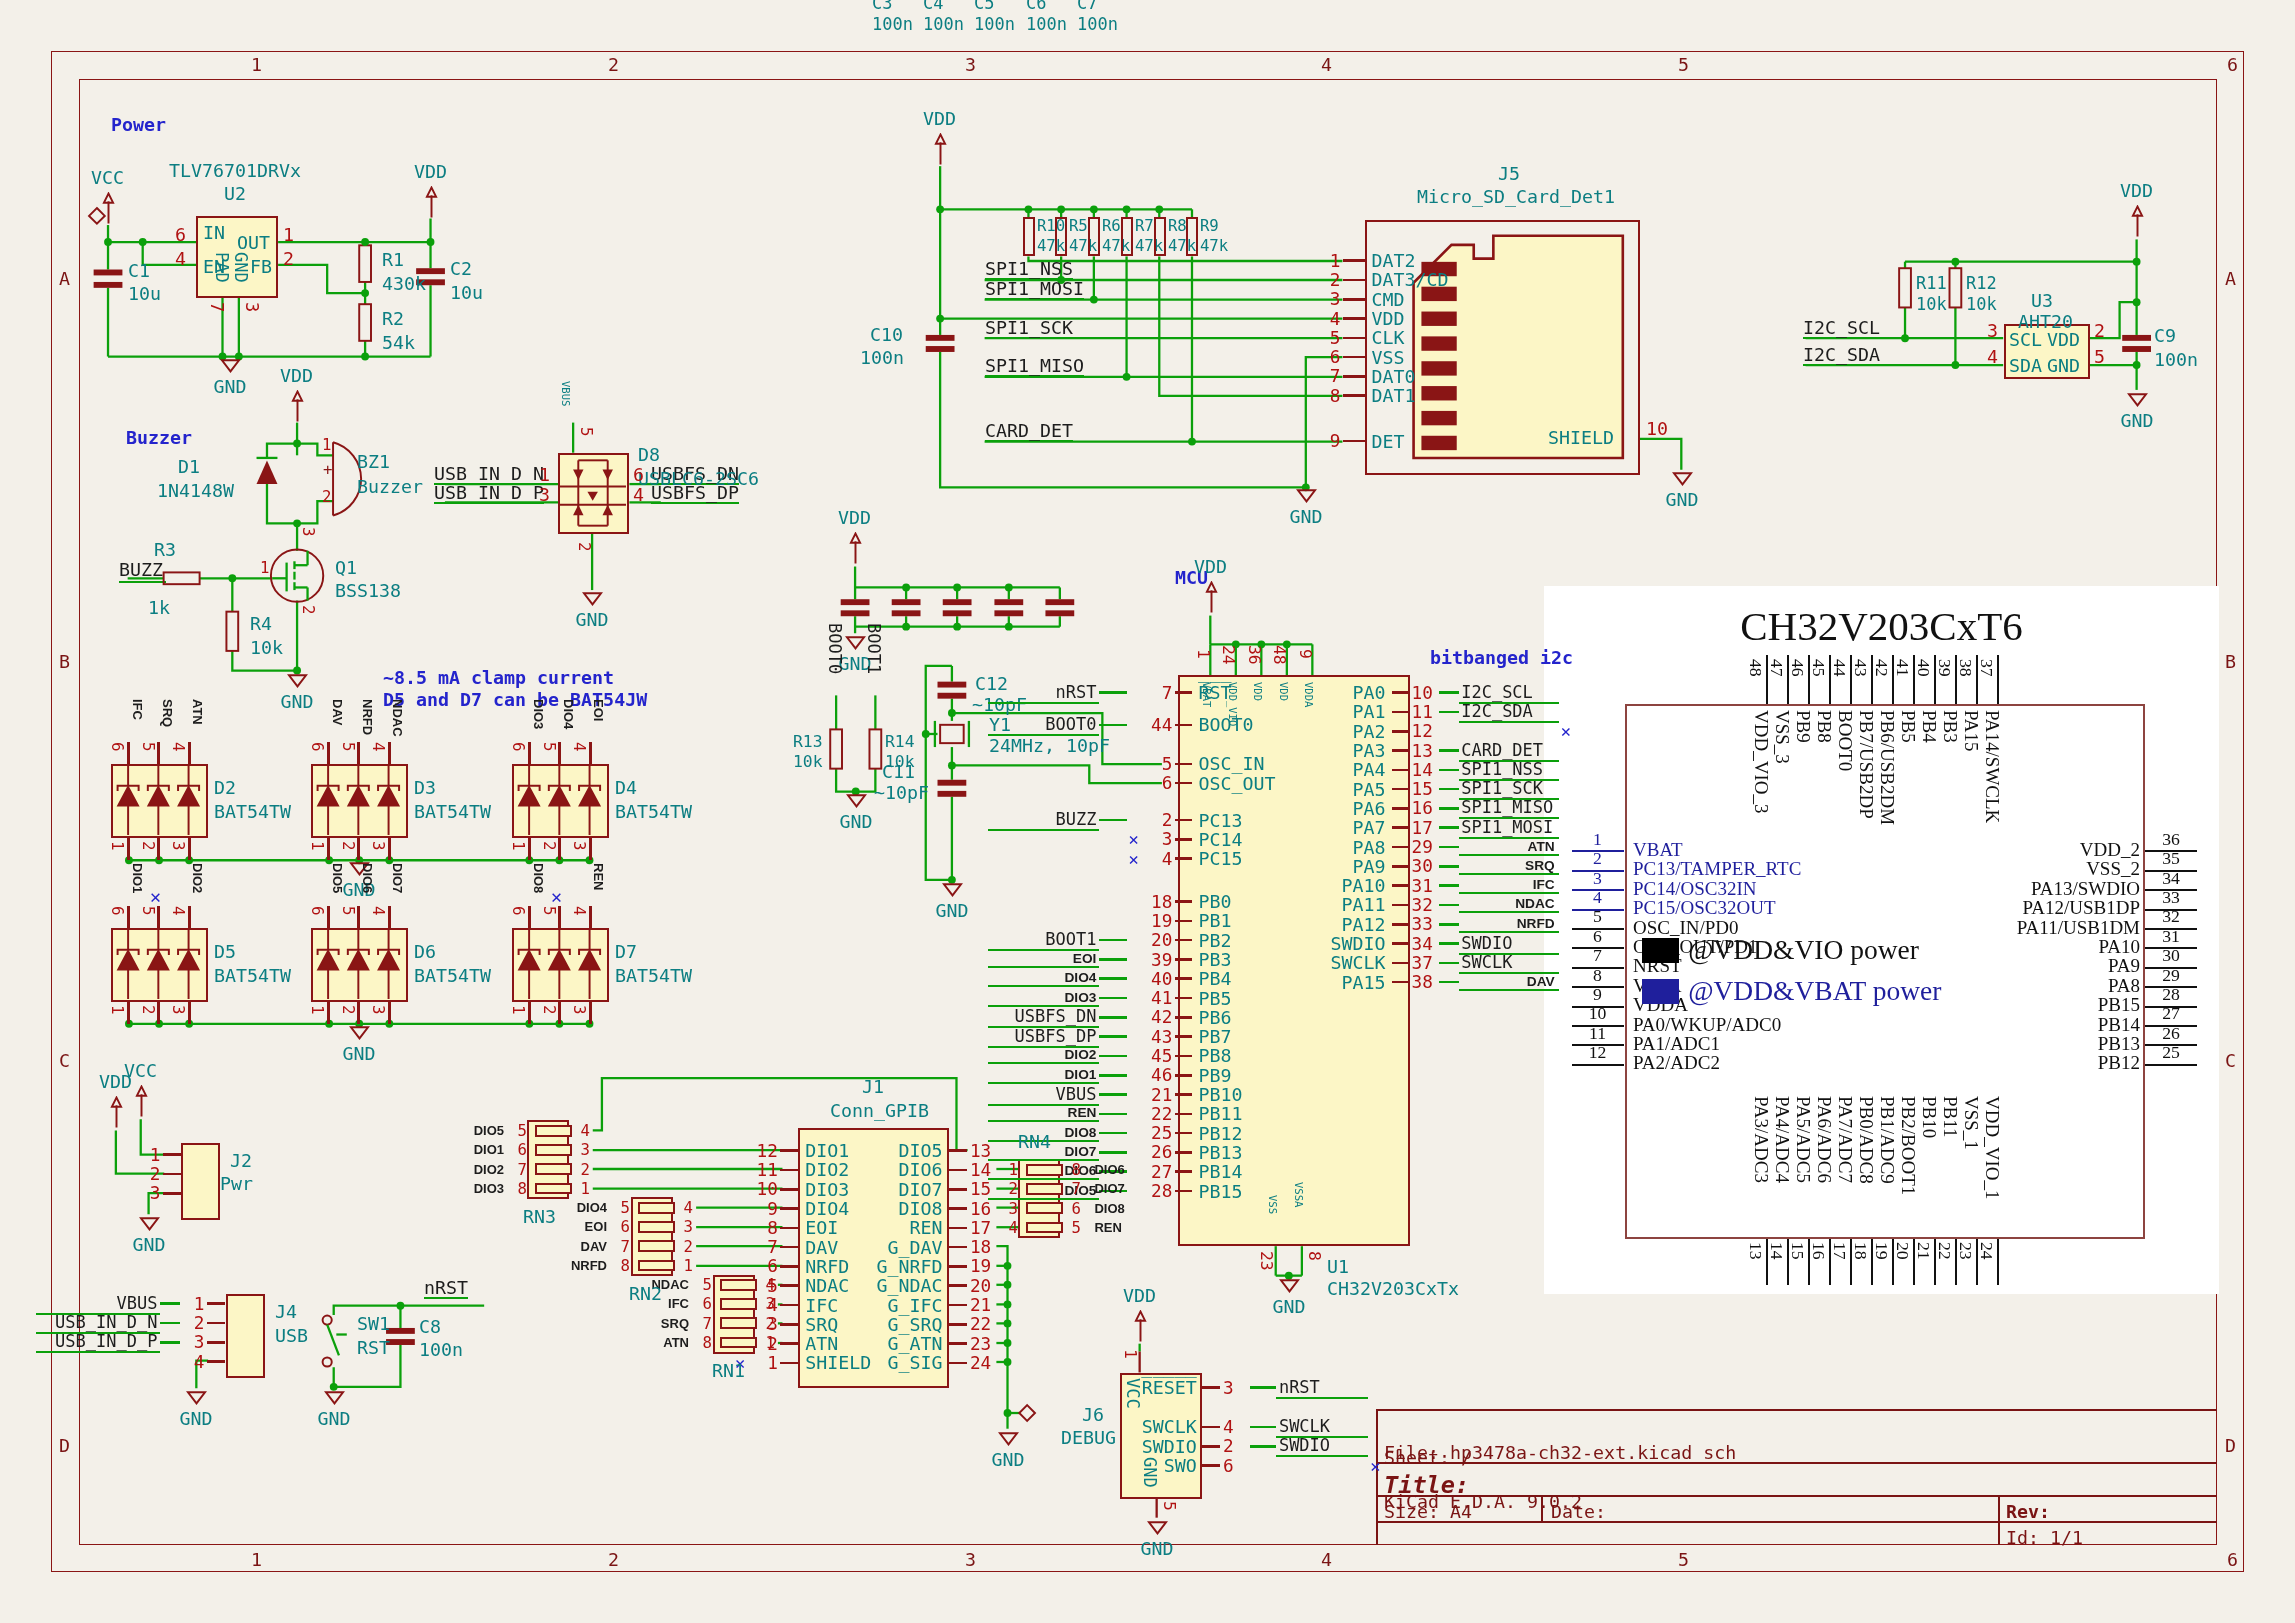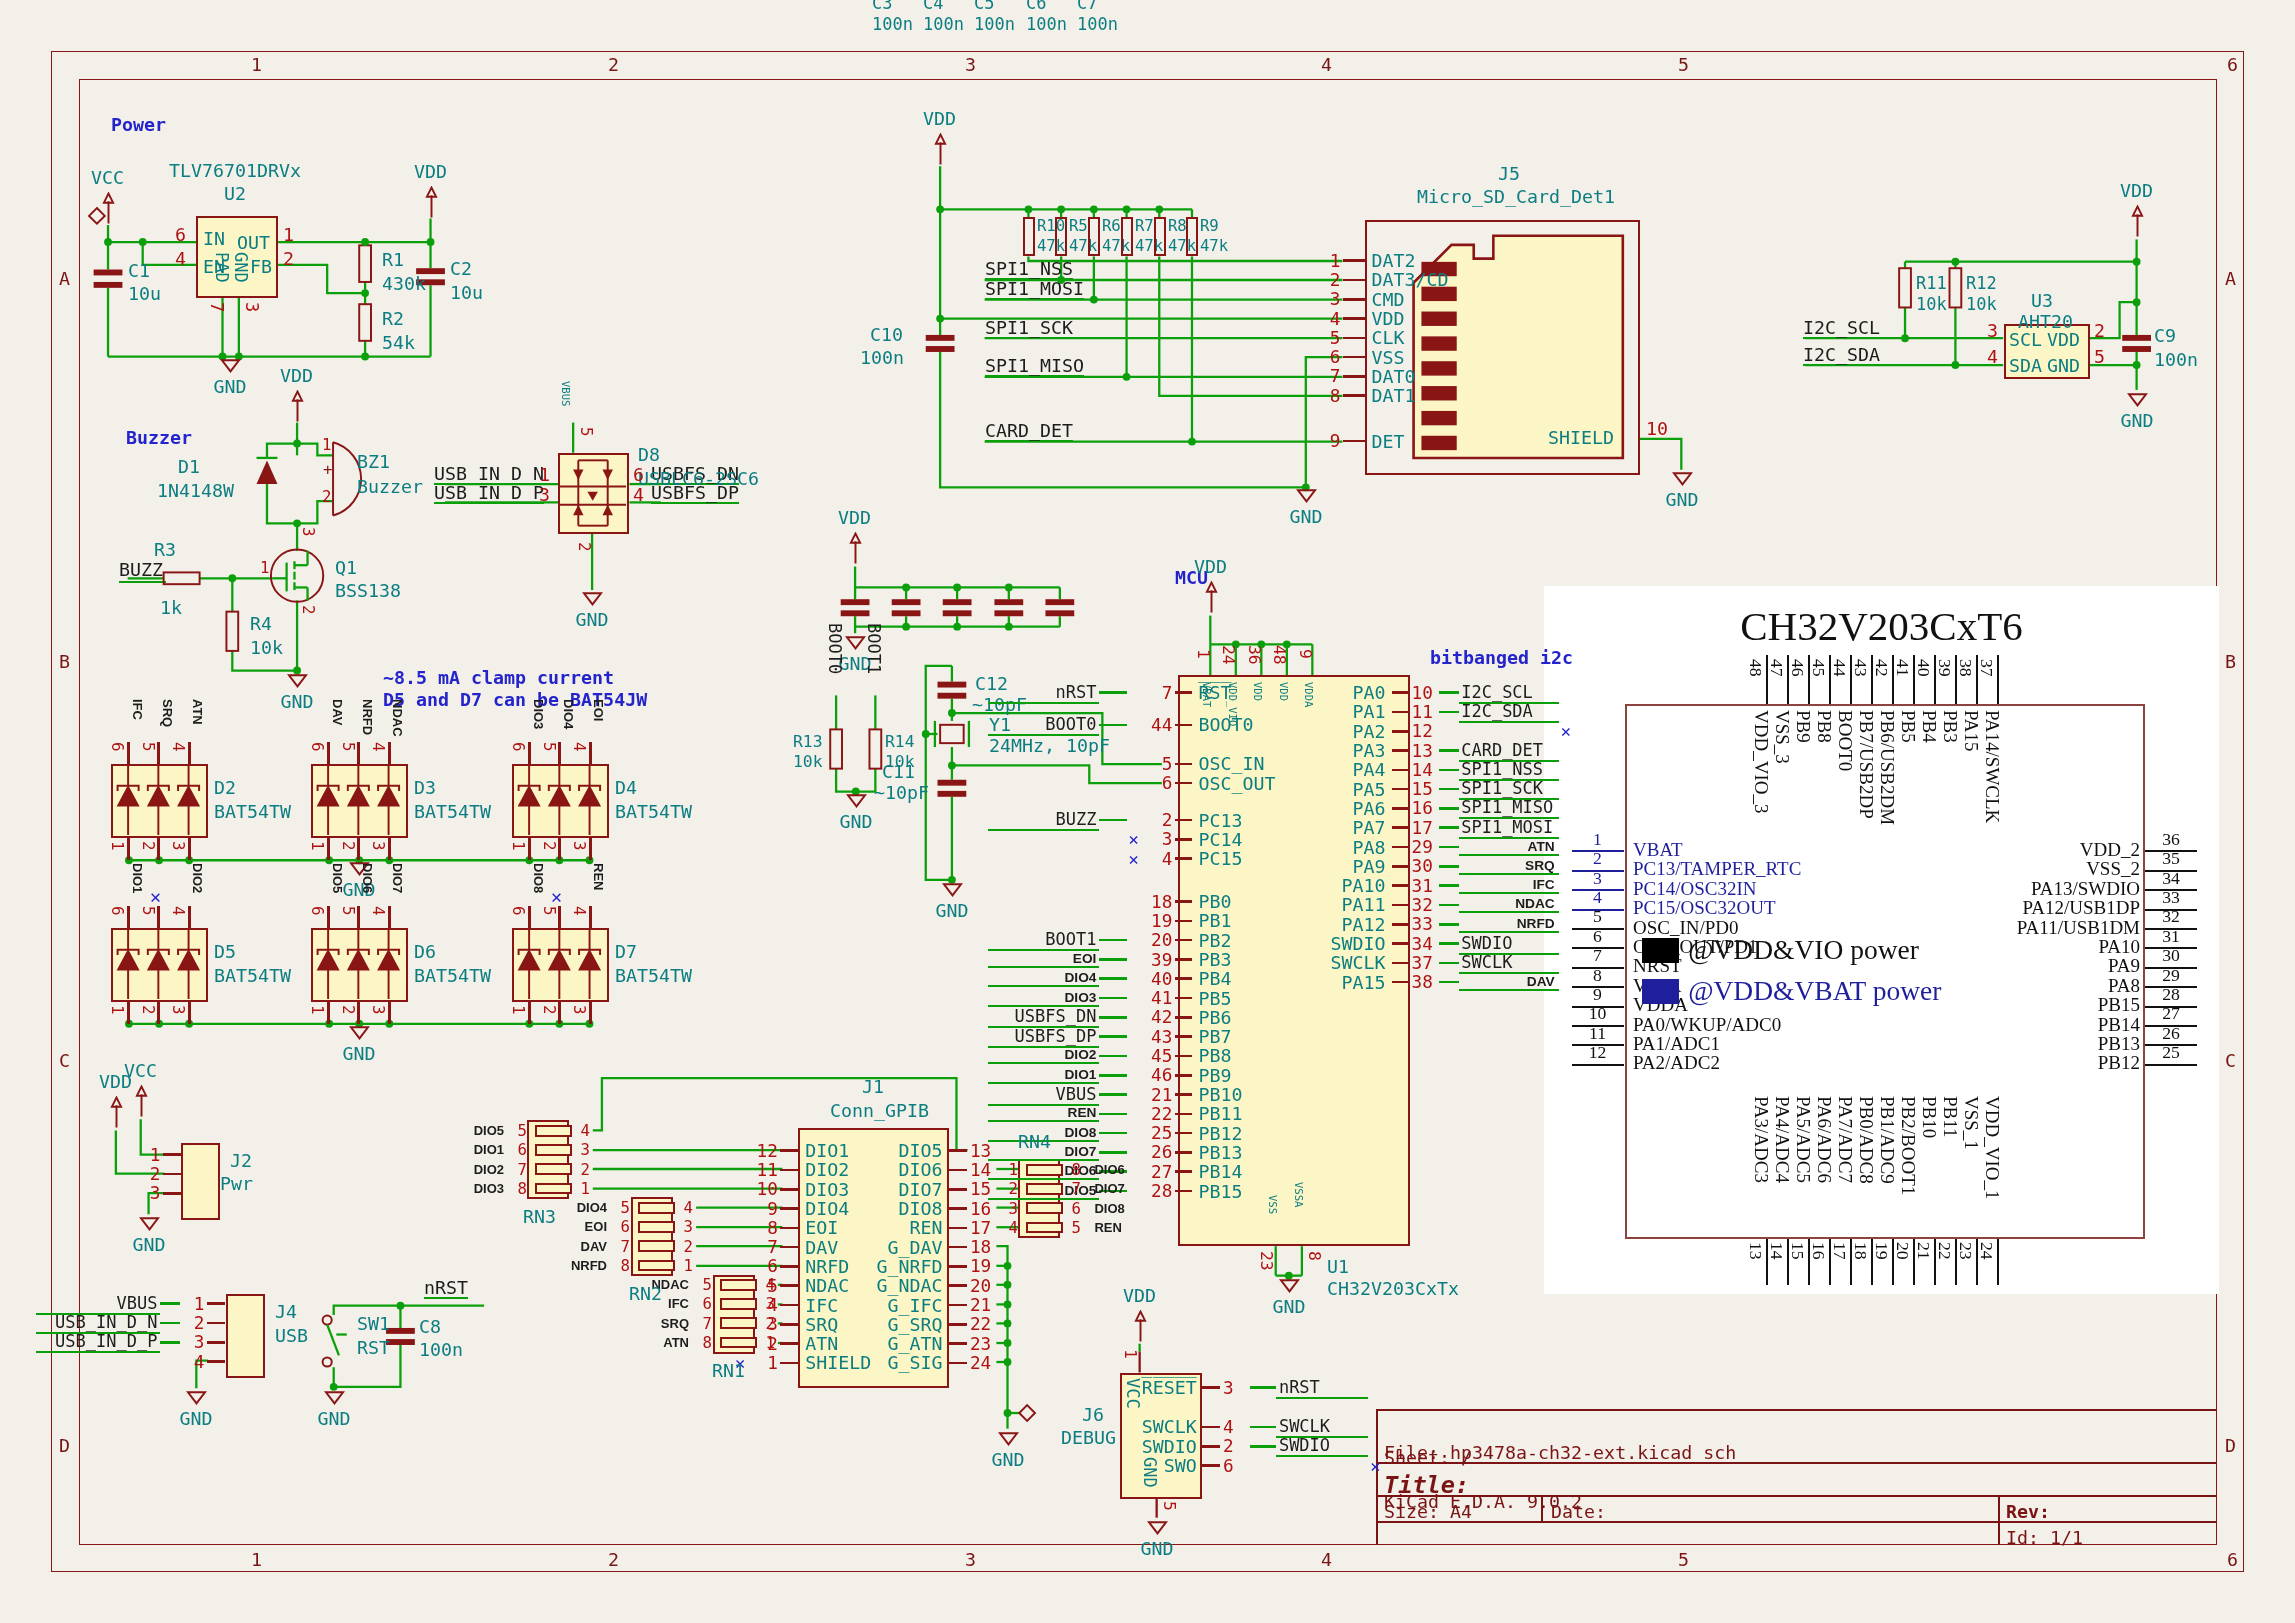--- a/index.html
+++ b/index.html
@@ -650,21 +650,21 @@
         <svg width="13" height="33" viewBox="0 0 20 50">
           <path d="M10 48 V14 M3 16 L10 2 L17 16 Z" fill="none" stroke="#8a1515" stroke-width="3"></path>
         </svg>
         <span>VDD</span>
       </div>
     </div>
 
   <div class="box z2" style="left:196px;top:216px;width:82px;height:82px;"></div>
   <div class="t teal z3" style="left:224px;top:185px;">U2</div>
   <div class="t teal z3" style="left:169px;top:162px;">TLV76701DRVx</div>
-  <div class="t teal z3" style="left:203px;top:230px;">IN</div>
+  <div class="t teal z3" style="left:203px;top:224px;">IN</div>
   <div class="t teal z3" style="left:203px;top:258px;">EN</div>
   <div class="t teal z3" style="left:237px;top:234px;">OUT</div>
   <div class="t teal z3" style="left:250px;top:258px;">FB</div>
   <div class="vt teal z3" style="left:213px;top:252px;font-size:17px;">PAD</div>
   <div class="vt teal z3" style="left:232px;top:252px;font-size:17px;">GND</div>
   <div class="t red z3" style="left:175px;top:226px;">6</div>
   <div class="t red z3" style="left:175px;top:250px;">4</div>
   <div class="t red z3" style="left:283px;top:226px;">1</div>
   <div class="t red z3" style="left:283px;top:250px;">2</div>
   <div class="vt red z3" style="left:208px;top:302px;font-size:17px;">7</div>
@@ -680,21 +680,21 @@
 
   <div class="t teal z3" style="left:178px;top:458px;">D1</div>
   <div class="t teal z3" style="left:157px;top:482px;">1N4148W</div>
   <div class="t teal z3" style="left:357px;top:453px;">BZ1</div>
   <div class="t teal z3" style="left:357px;top:478px;">Buzzer</div>
   <div class="t red z3" style="left:322px;top:437px;font-size:15.7px;">1</div>
   <div class="t mar z3" style="left:323px;top:462px;font-size:15.7px;">+</div>
   <div class="t red z3" style="left:322px;top:489px;font-size:15.7px;">2</div>
   <div class="t" style="left:119px;top:561px;border-bottom:2.6px solid #0ba00b;padding:0 2.6px 1.3px 0;">BUZZ</div>
   <div class="t teal z3" style="left:154px;top:541px;">R3</div>
-  <div class="t teal z3" style="left:160px;top:599px;">1k</div>
+  <div class="t teal z3" style="left:148px;top:599px;">1k</div>
   <div class="t teal z3" style="left:335px;top:559px;">Q1</div>
   <div class="t teal z3" style="left:335px;top:582px;">BSS138</div>
   <div class="t red z3" style="left:260px;top:560px;font-size:15.7px;">1</div>
   <div class="vt red z3" style="left:300px;top:527px;font-size:15.7px;">3</div>
   <div class="vt red z3" style="left:300px;top:605px;font-size:15.7px;">2</div>
   <div class="t teal z3" style="left:250px;top:615px;">R4</div>
   <div class="t teal z3" style="left:250px;top:639px;">10k</div>
 
   <div class="box z2" style="left:558px;top:453px;width:71px;height:81px;">
     <svg width="66" height="76" viewBox="0 0 101 116">

